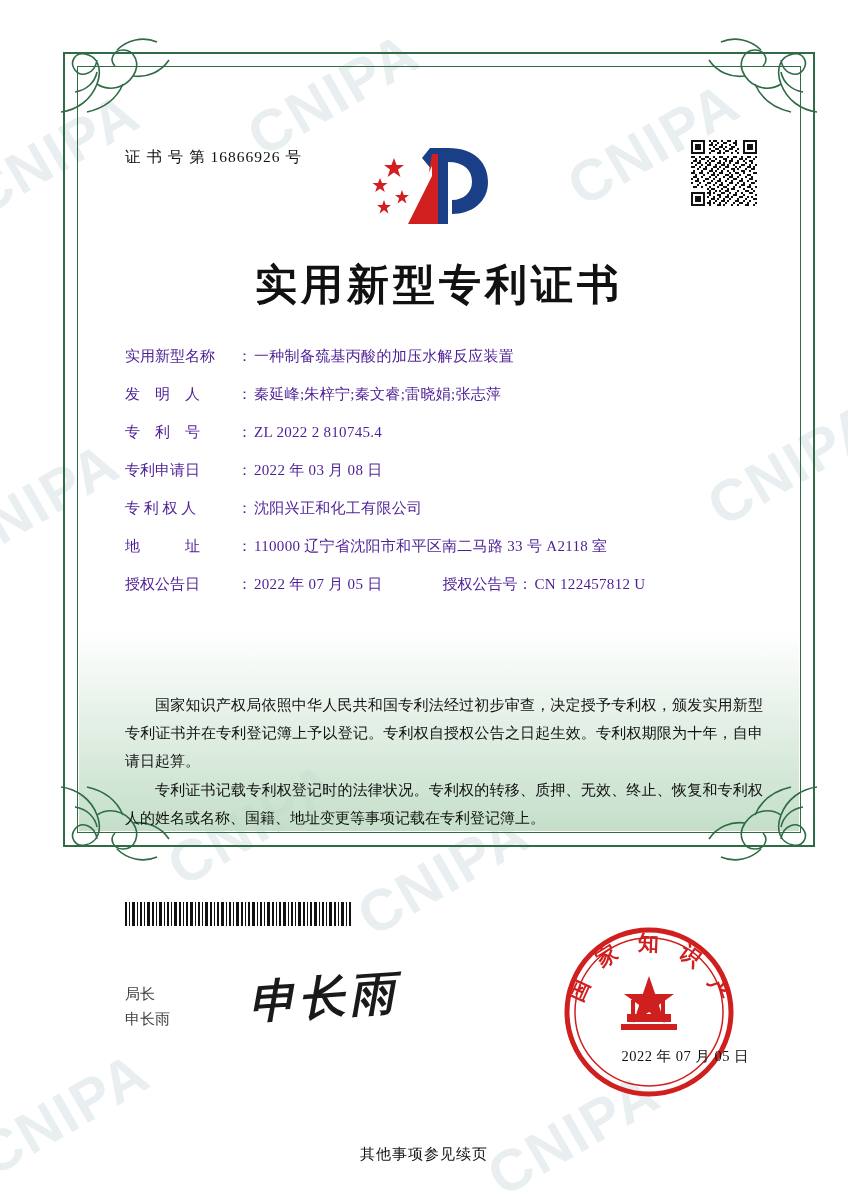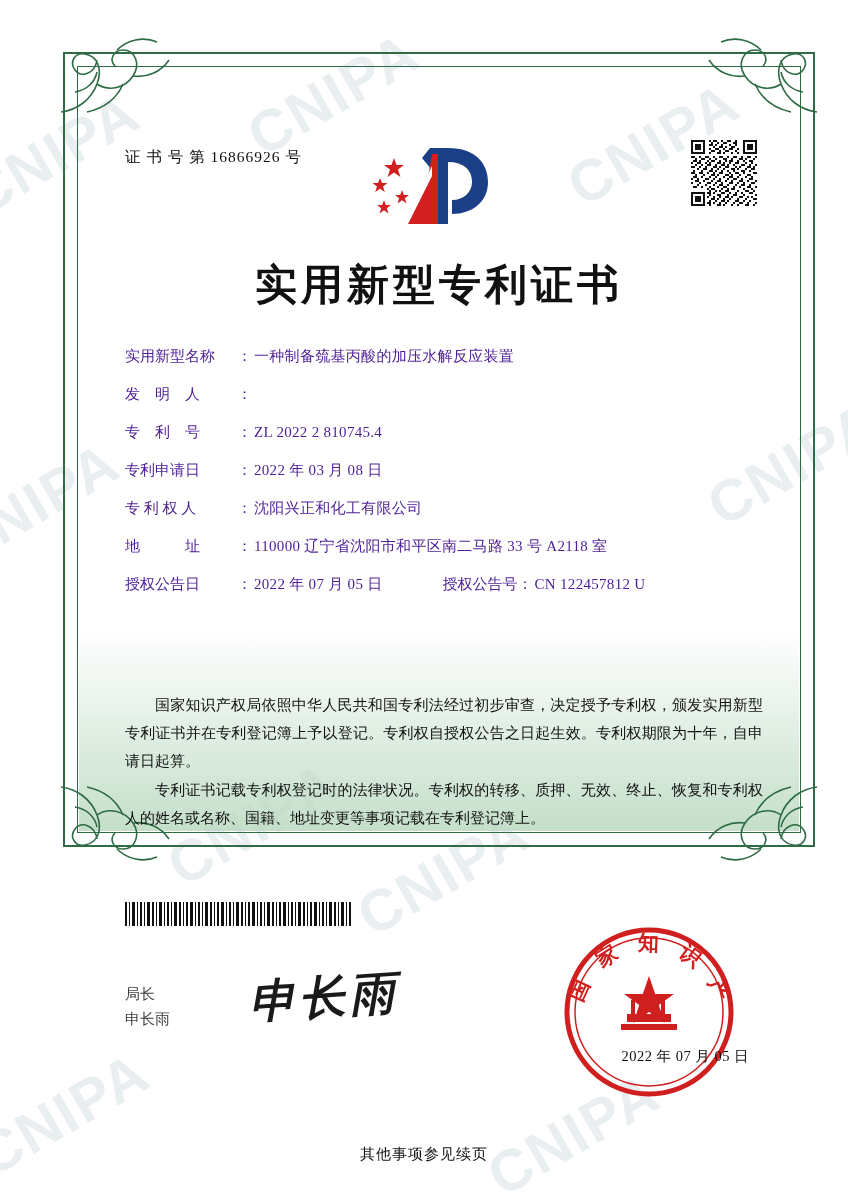--- a/index.html
+++ b/index.html
@@ -476,20 +476,21 @@
 
     <div class="fields">
       <div class="row">
         <span class="lbl">实用新型名称</span>
         <span class="colon">：</span>
         <span class="val">一种制备巯基丙酸的加压水解反应装置</span>
       </div>
       <div class="row">
         <span class="lbl">发　明　人</span>
         <span class="colon">：</span>
+        <span class="val">秦延峰;朱梓宁;秦文睿;雷晓娟;张志萍</span>
       </div>
       <div class="row">
         <span class="lbl">专　利　号</span>
         <span class="colon">：</span>
         <span class="val">ZL 2022 2 810745.4</span>
       </div>
       <div class="row">
         <span class="lbl">专利申请日</span>
         <span class="colon">：</span>
         <span class="val">2022 年 03 月 08 日</span>

